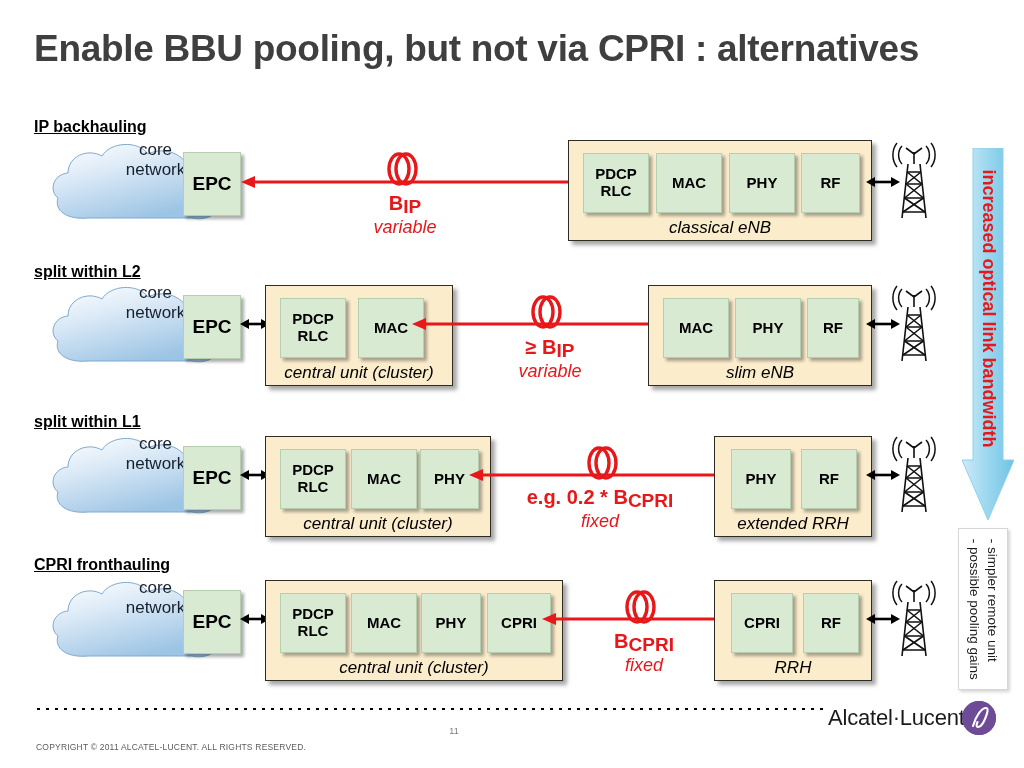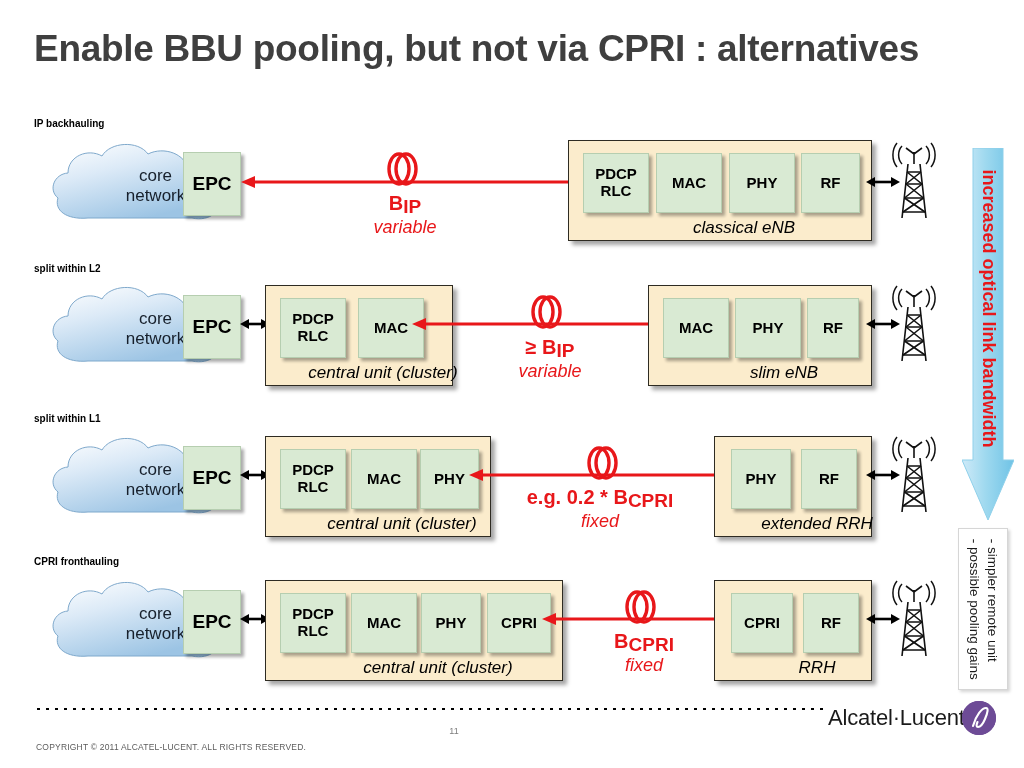--- a/index.html
+++ b/index.html
@@ -15,30 +15,30 @@
   
   .title{
     position:absolute;left:34px;top:28px;
     font-size:37px;font-weight:bold;color:#3f3f3f;
     letter-spacing:-0.3px;white-space:nowrap;
   }
 
   
   .sec-label{
     position:absolute;
-    font-size:10px;font-weight:bold;color:#000;
-    white-space:nowrap;
+    font-size:16px;font-weight:bold;color:#000;
+    text-decoration:underline;white-space:nowrap;
   }
 
   
   .cloud{position:absolute;width:185px;height:92px;}
   .cloud svg{display:block;}
   .cloud .ctext{
     position:absolute;left:0;top:0;width:185px;height:92px;
-    display:flex;flex-direction:column;align-items:center;justify-content:center;
+    display:flex;flex-direction:column;align-items:center;
     font-size:17px;color:#17202c;line-height:1.18;
     padding-left:34px;box-sizing:border-box;
   }
 
   
   .gbox{
     position:absolute;
     background:#d9ead3;
     border:1px solid #b6ceb0;
     box-shadow:3px 3px 3px rgba(0,0,0,0.33);
@@ -50,21 +50,21 @@
 
   
   .beige{
     position:absolute;
     background:#fbeccc;
     border:1.6px solid #2e2b22;
     box-shadow:4px 4px 4px rgba(0,0,0,0.35);
   }
   .beige .cap{
     position:absolute;left:0;bottom:2px;width:100%;
-    text-align:center;font-style:italic;font-size:17px;color:#000;margin-left:24px;
+    text-align:center;font-style:italic;font-size:17px;color:#000;
   }
 
   
   .arrow{position:absolute;}
   .lbl-red{
     position:absolute;color:#e8171a;text-align:center;white-space:nowrap;
   }
   .lbl-red .big{font-size:20px;font-weight:bold;}
   .lbl-red .sub{font-size:19px;font-weight:bold;vertical-align:-3px;}
   .lbl-red .ital{font-style:italic;font-size:18px;font-weight:normal;display:block;margin-top:-1px;}

